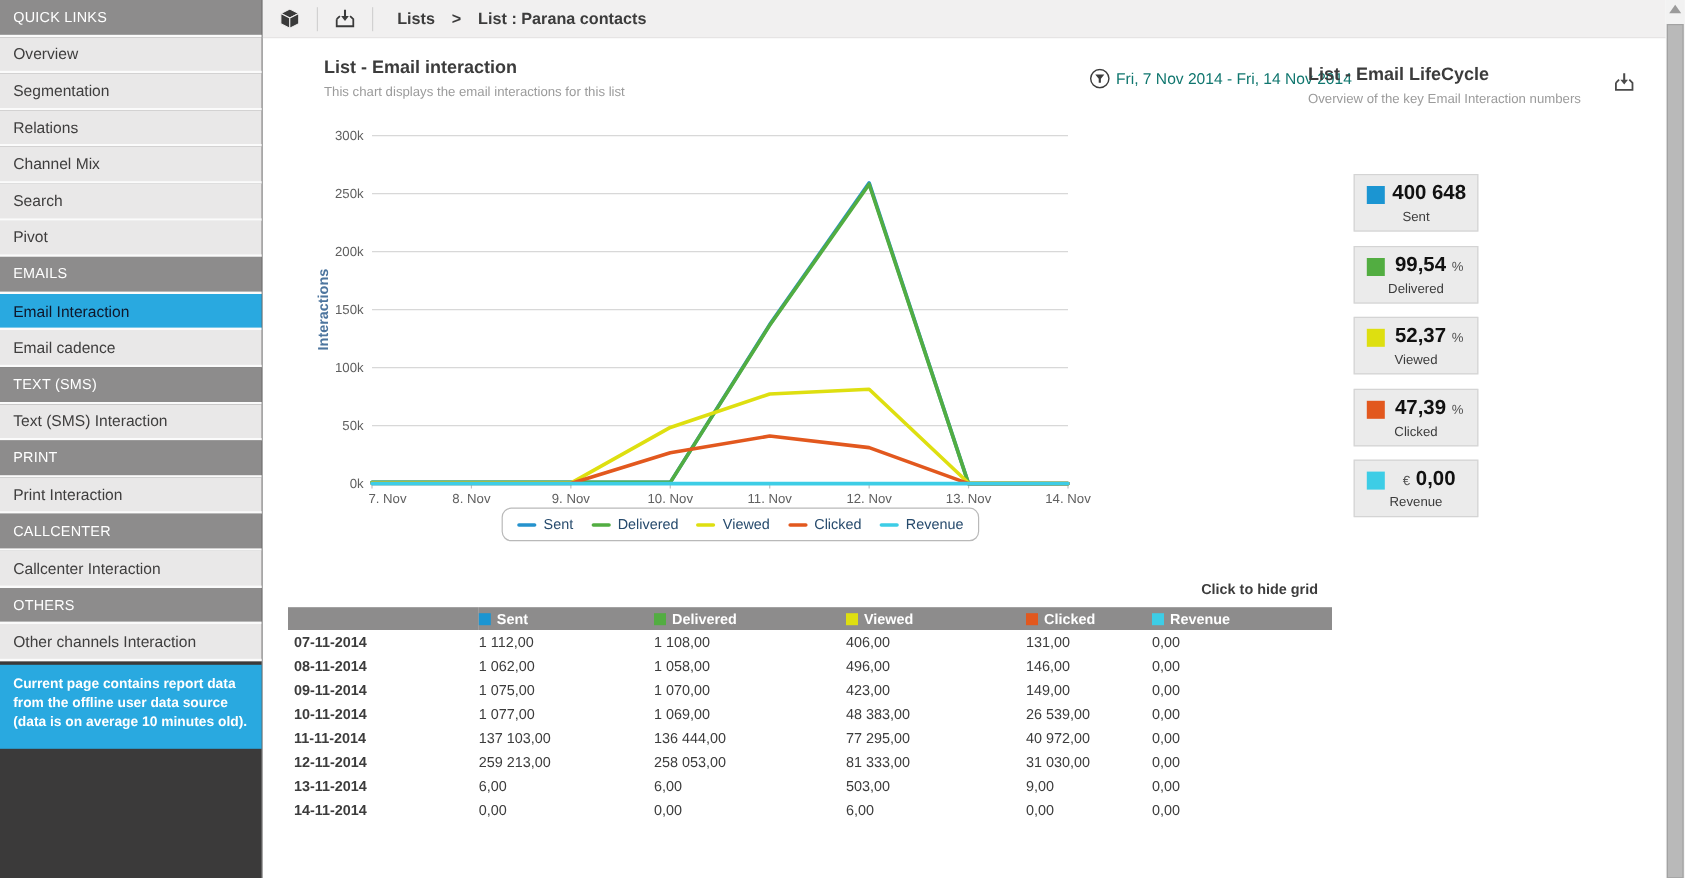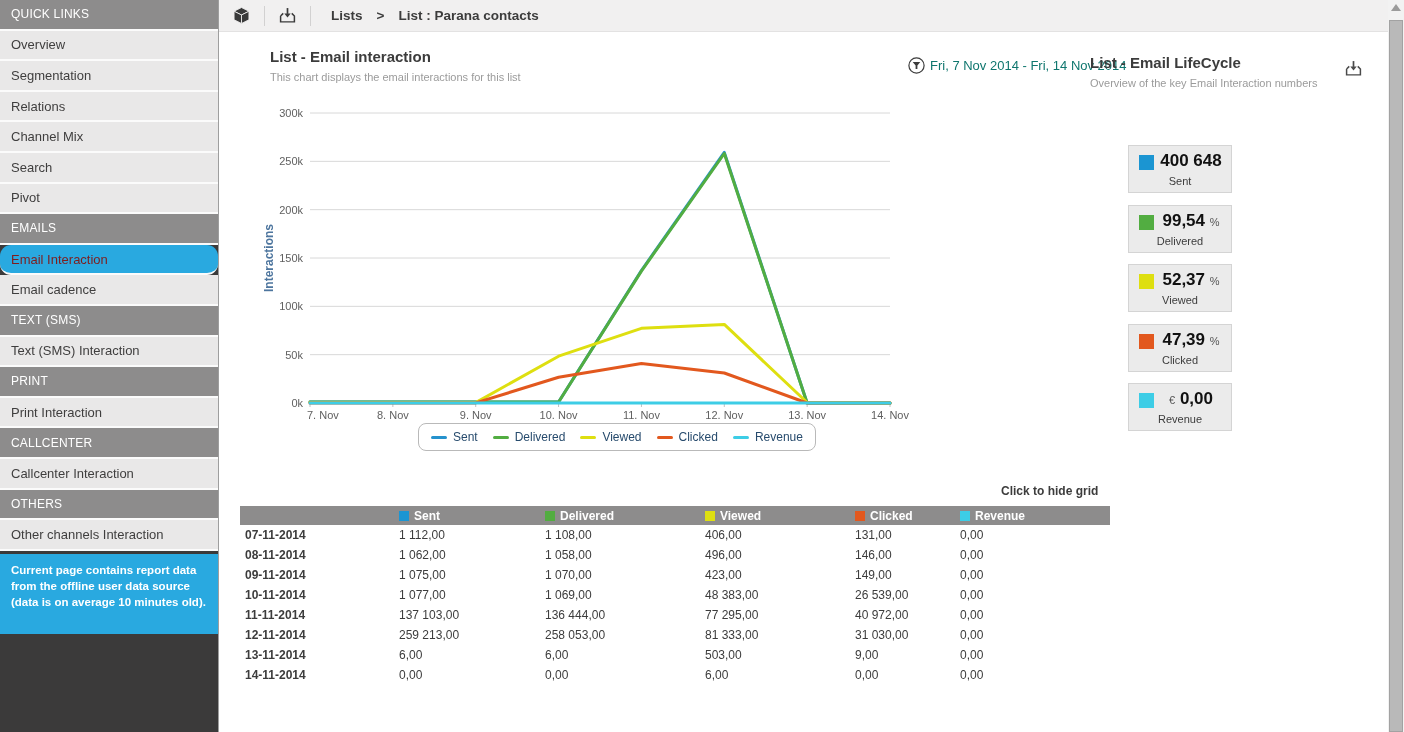--- a/index.html
+++ b/index.html
@@ -6,23 +6,23 @@
   html,body { width:1404px; height:732px; overflow:hidden; background:#fff;
     font-family:"Liberation Sans", sans-serif; color:#3c3c3c; }
 
   
   .sidebar { position:absolute; left:0; top:0; width:219px; height:732px;
     background:#3b3a3a; border-right:1px solid #9e9e9e; }
   .sb-row { width:100%; height:30.6px; display:flex; align-items:center;
     padding-left:11px; border-bottom:2px solid #fbfbfb; cursor:default; }
   .sb-header { background:#8d8c8c; color:#fff; font-weight:normal; font-size:12px; letter-spacing:.2px; }
   .sb-item { background:#e9e8e8; color:#3f3e3e; font-size:13px; cursor:pointer; }
-  .sb-item.active { background:#29a9e0; color:#7f1d1d;border-radius:11px; }
+  .sb-item.active { background:#29a9e0; color:#0f172a; }
   .sb-notice { margin-top:3px; background:#29a9e0; color:#fff; font-weight:bold;
-    font-size:11.5px; line-height:1.4; padding:8px 10px 24px 11px; }
+    font-size:11.5px; line-height:1.4; padding:8px 10px 14px 11px; }
 
   
   .topbar { position:absolute; left:219px; top:0; width:1169px; height:32px;
     background:#f1f0f0; border-bottom:1px solid #e3e2e2; display:flex; align-items:center; }
   .tb-icon { width:17px; height:17px; margin:0 14px; cursor:pointer; flex:none; }
   .tb-sep { width:1px; height:20px; background:#d2d1d1; flex:none; }
   .breadcrumb { display:flex; align-items:center; gap:14px; margin-left:20px;
     font-size:13.5px; font-weight:bold; color:#3c3c3c; }
   .breadcrumb .root { cursor:pointer; }
 

